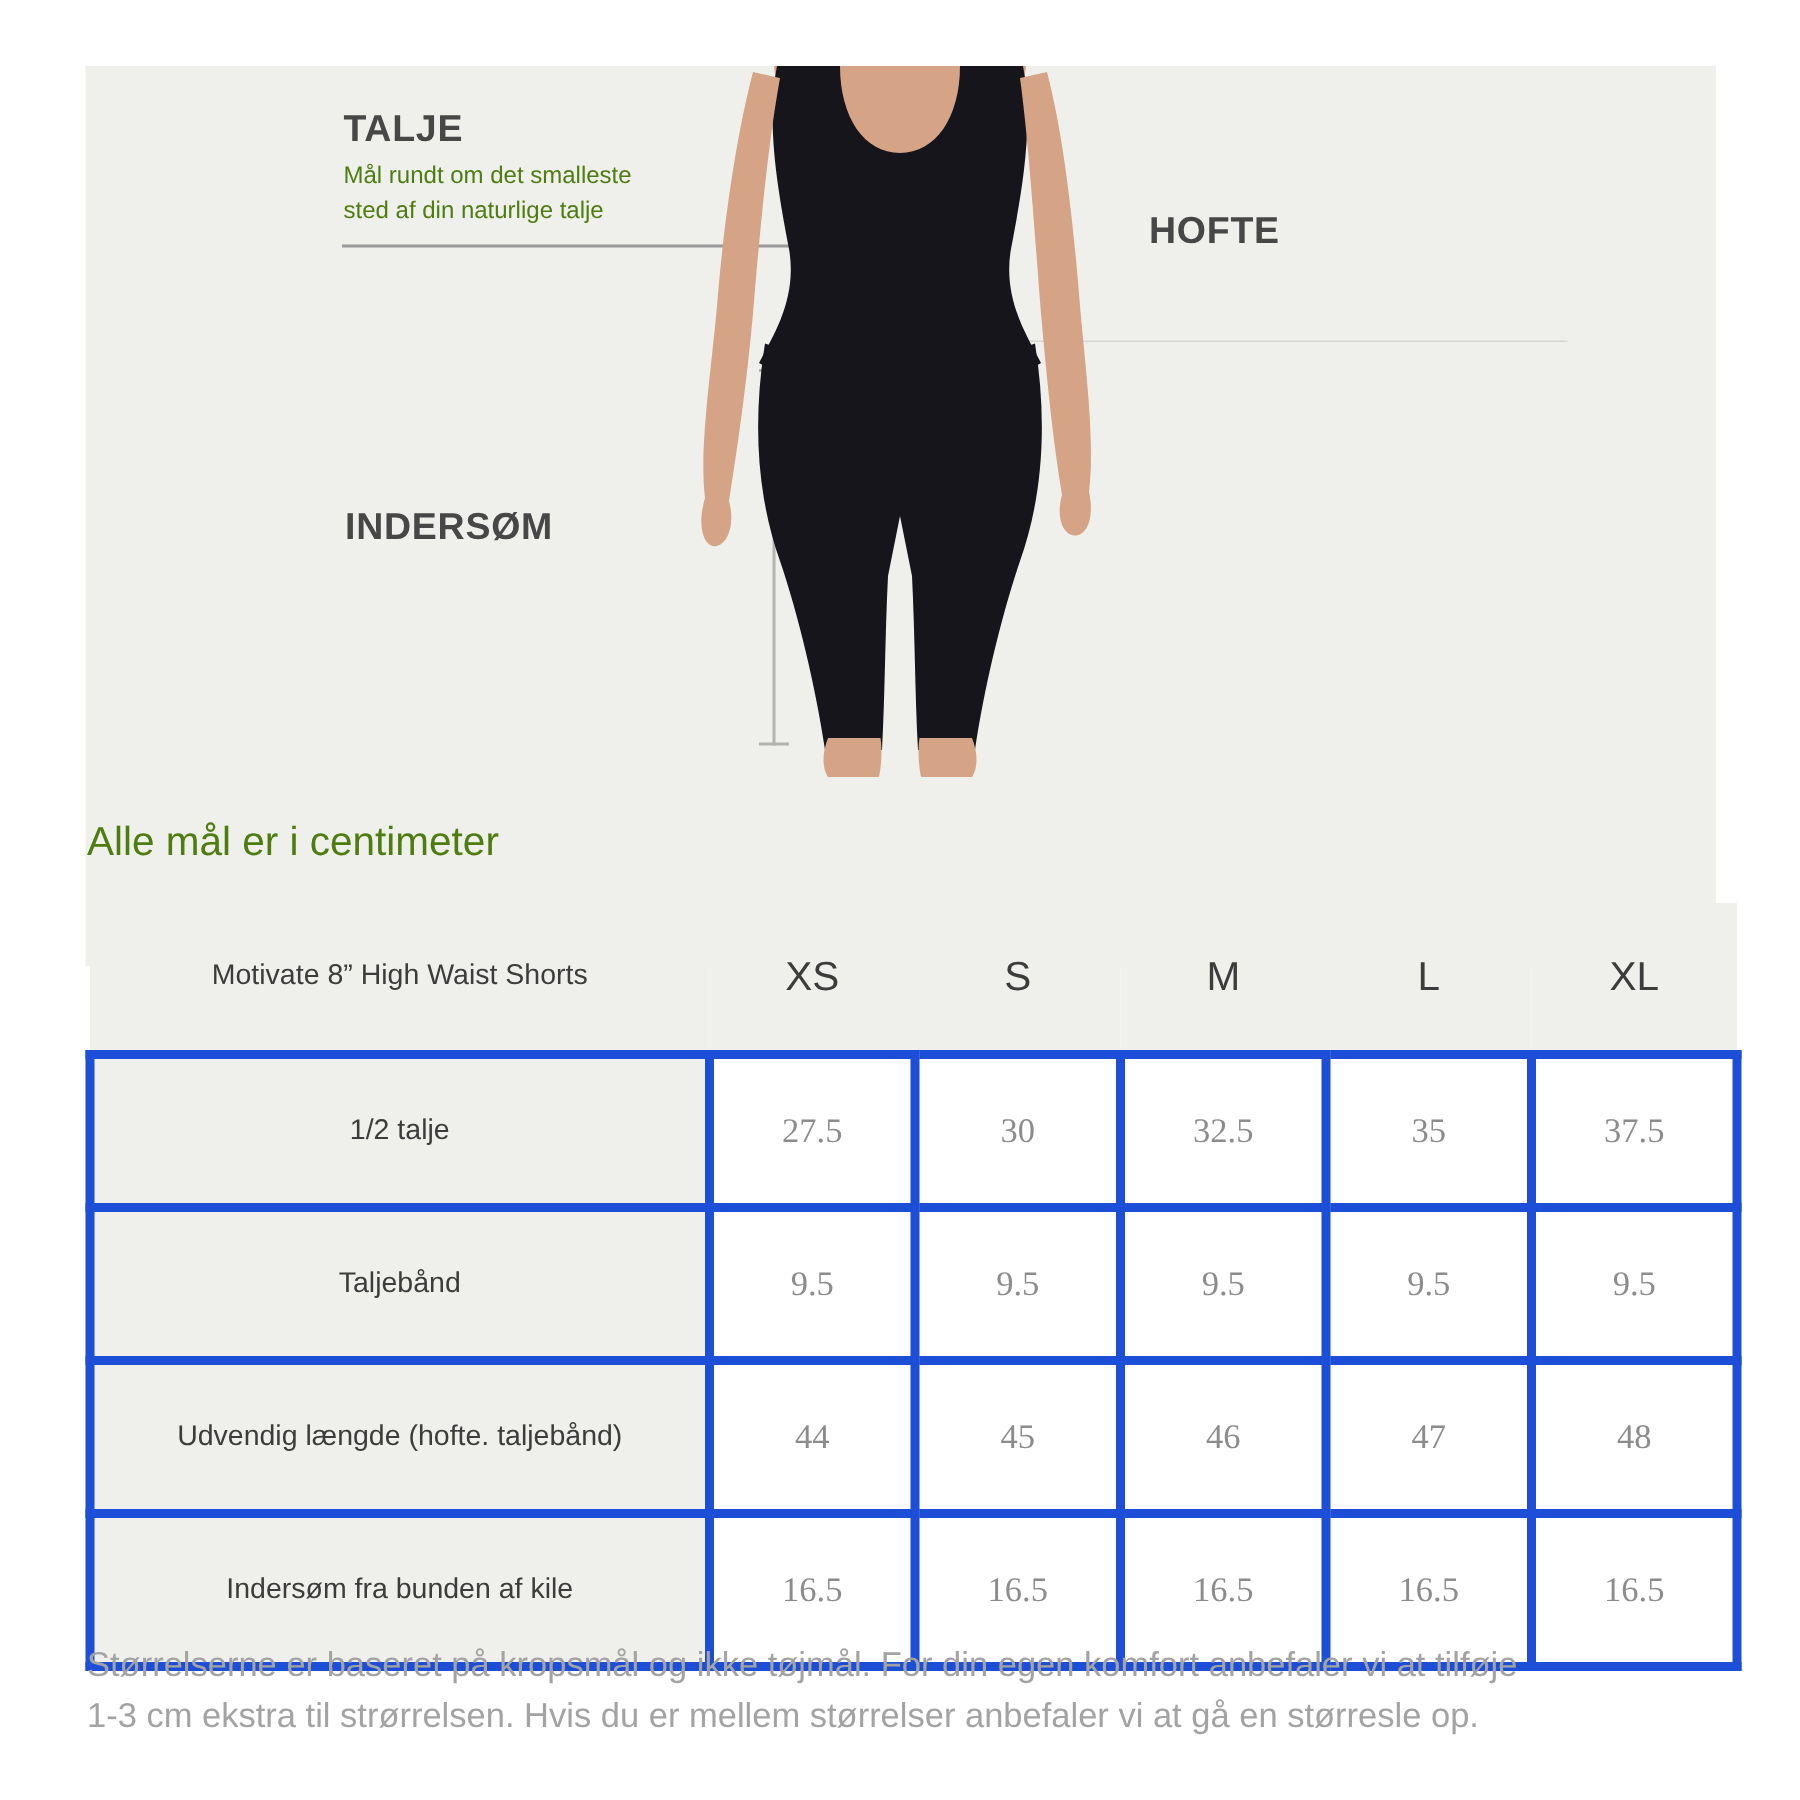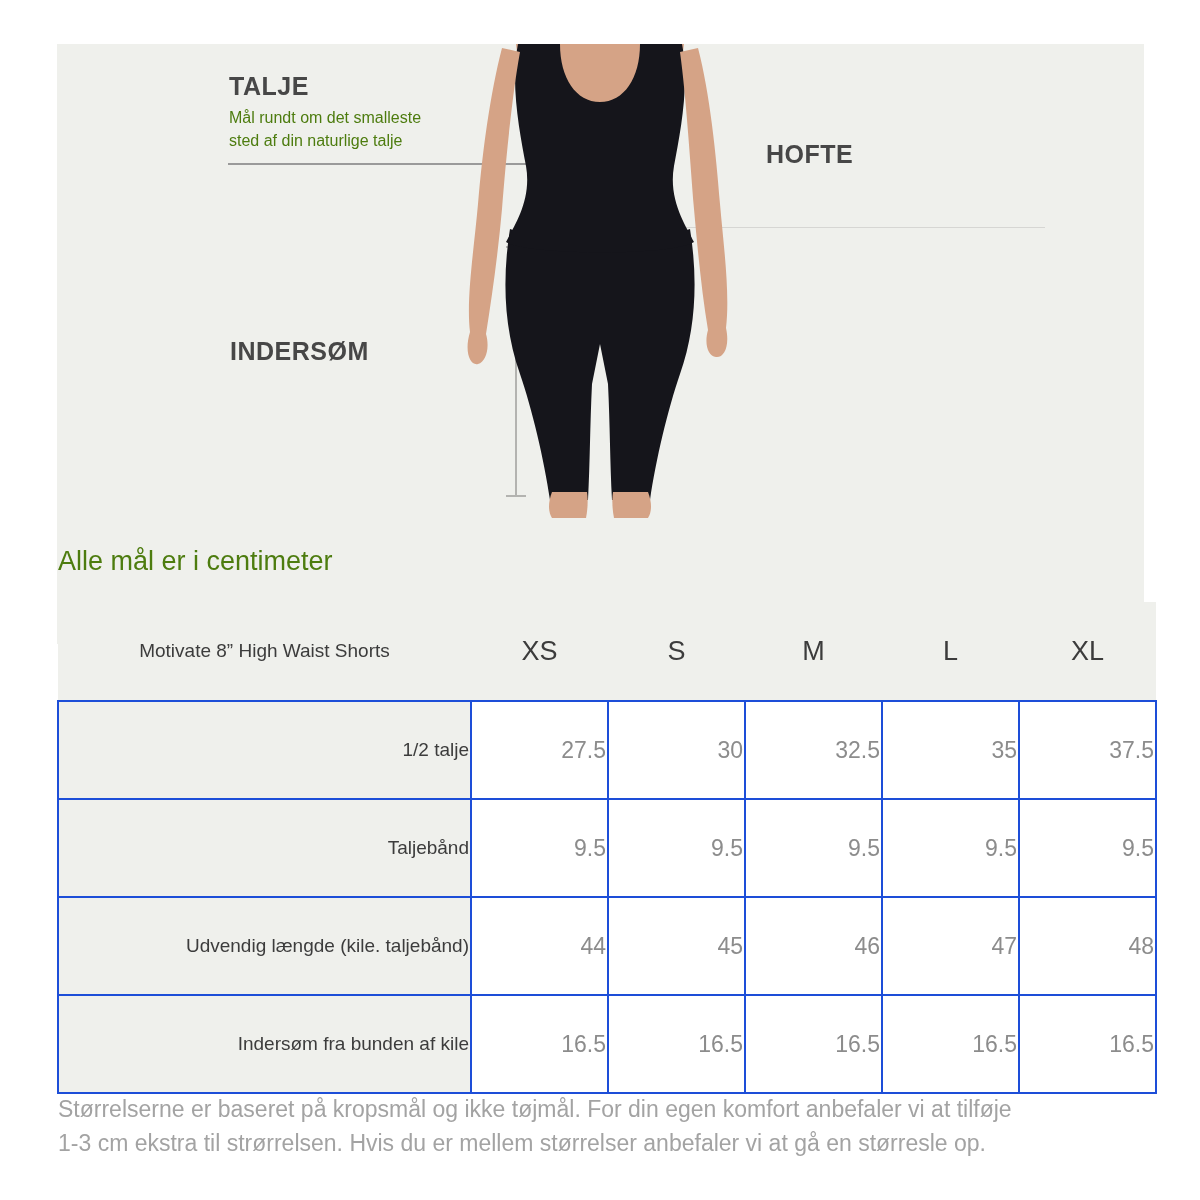--- a/index.html
+++ b/index.html
@@ -57,28 +57,28 @@
     position:absolute;left:57px;top:602px;width:1086px;
     border-collapse:collapse;table-layout:fixed;
   }
   table.size-table th{
     background:#eff0ec;border:none;height:96px;font-weight:400;
     text-align:center;vertical-align:middle;color:#3c3c3c;
   }
   th.product-col{width:411px;font-size:19px;}
   th.size-col{width:135px;font-size:27px;font-weight:300;}
   table.size-table td{
-    border:2px solid #1d4ed8;height:94px;text-align:right;
+    border:6px solid #1d4ed8;height:94px;text-align:center;
     vertical-align:middle;
   }
   td.row-label{
     background:#eff0ec;font-size:19px;color:#3c3c3c;font-weight:400;
   }
   td.val{
-    background:#ffffff;font-size:23px;color:#8c8c8c;font-weight:300;
+    background:#ffffff;font-size:23px;color:#8c8c8c;font-weight:300;font-family:Liberation Serif, serif;
   }
   
   .footer-note{
     position:absolute;left:58px;top:1092px;width:1080px;
     font-size:23px;font-weight:300;color:#a3a3a3;line-height:34px;
   }
 </style>
 </head>
 <body>
 
@@ -141,21 +141,21 @@
     </tr>
     <tr>
       <td class="row-label">Taljebånd</td>
       <td class="val">9.5</td>
       <td class="val">9.5</td>
       <td class="val">9.5</td>
       <td class="val">9.5</td>
       <td class="val">9.5</td>
     </tr>
     <tr>
-      <td class="row-label">Udvendig længde (kile. taljebånd)</td>
+      <td class="row-label">Udvendig længde (hofte. taljebånd)</td>
       <td class="val">44</td>
       <td class="val">45</td>
       <td class="val">46</td>
       <td class="val">47</td>
       <td class="val">48</td>
     </tr>
     <tr>
       <td class="row-label">Indersøm fra bunden af kile</td>
       <td class="val">16.5</td>
       <td class="val">16.5</td>

